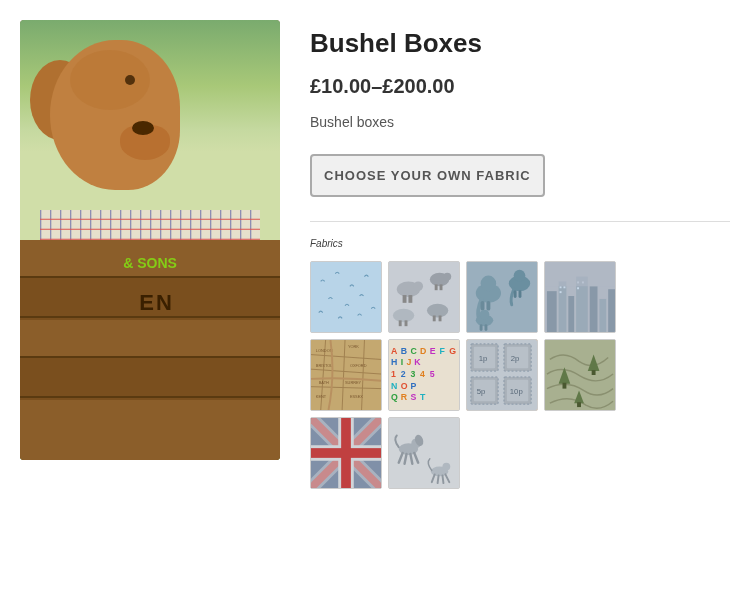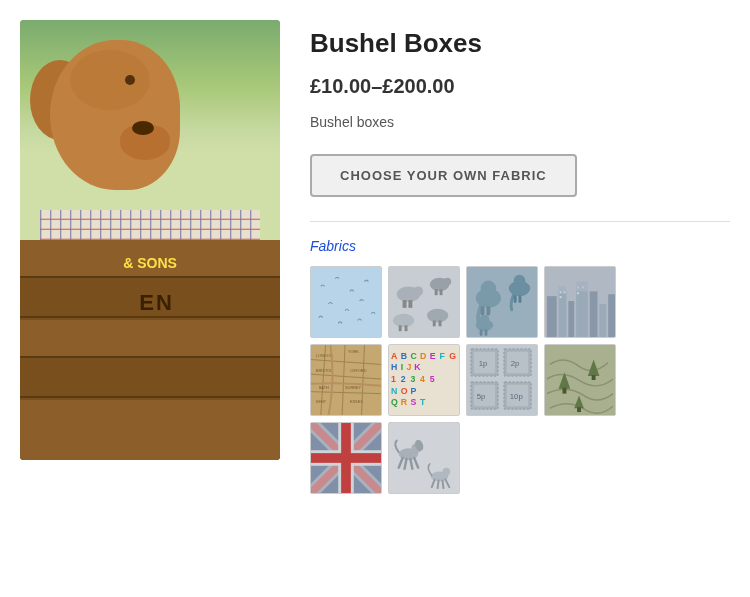--- a/index.html
+++ b/index.html
@@ -104,21 +104,21 @@
       color: #3a2000;
       font-size: 22px;
       font-weight: bold;
       letter-spacing: 2px;
     }
     .crate-text2 {
       position: absolute;
       top: 15px;
       left: 0; right: 0;
       text-align: center;
-      color: #fde047;
+      color: #84cc16;
       font-size: 14px;
       font-weight: bold;
     }
     
     .fabric-on-crate {
       position: absolute;
       top: -30px;
       left: 20px;
       right: 20px;
       height: 50px;
@@ -158,40 +158,40 @@
       color: #333;
       margin-bottom: 16px;
     }
     .product-desc {
       font-size: 14px;
       color: #555;
       margin-bottom: 24px;
     }
     .choose-fabric-btn {
       display: inline-block;
-      padding: 12px 28px;
+      padding: 12px 12px;
       border: 2px solid #aaa;
       background: #f0f0f0;
       color: #555;
       font-size: 13px;
       font-weight: bold;
       letter-spacing: 1px;
       cursor: pointer;
       border-radius: 4px;
       margin-bottom: 24px;
       text-transform: uppercase;
     }
     .divider {
       border: none;
       border-top: 1px solid #ddd;
       margin-bottom: 16px;
     }
     .fabrics-label {
-      font-size: 14px;
-      color: #1d4ed8;
+      font-size: 10px;
+      color: #404040;
       font-style: italic;
       margin-bottom: 12px;
     }
     .fabrics-grid {
       display: grid;
       grid-template-columns: repeat(4, 72px);
       gap: 6px;
     }
     .fabric-swatch {
       width: 72px;

